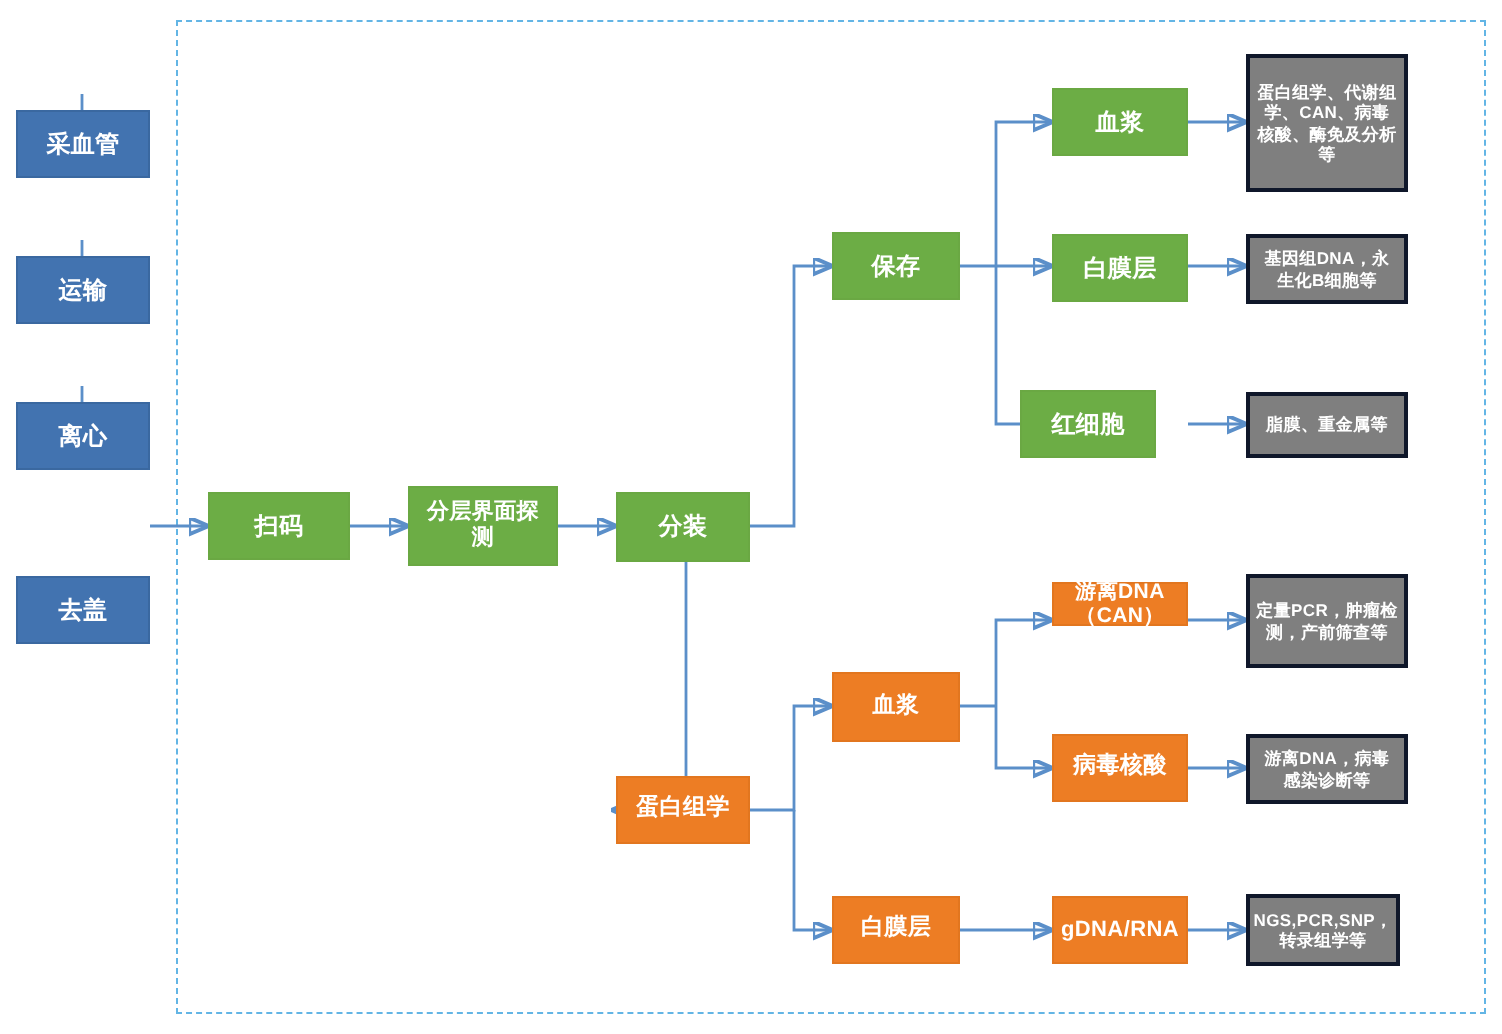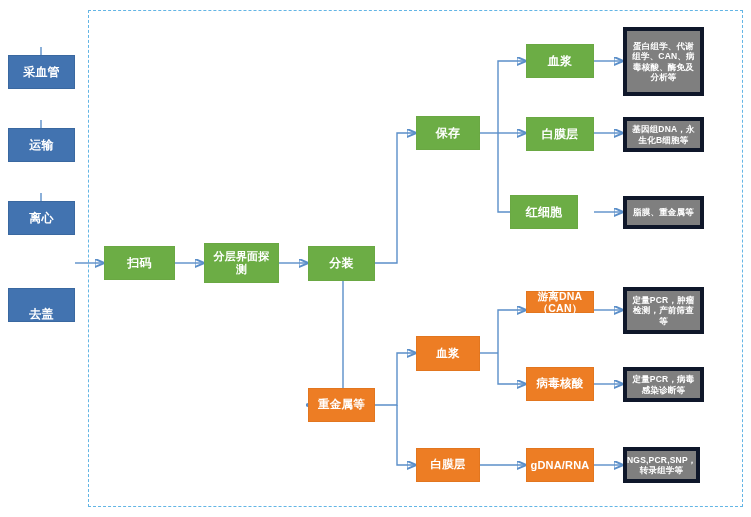--- a/index.html
+++ b/index.html
@@ -12,21 +12,21 @@
   .node{
     position:absolute;box-sizing:border-box;
     display:flex;align-items:center;justify-content:center;
     text-align:center;color:#ffffff;line-height:1.18;
     letter-spacing:.2px;
   }
   .node span{display:block;width:100%;padding:0 3px;}
   .blue{background:#4273b0;border:1px solid #3a68a0;font-size:12px;font-weight:bold;margin-top:42px;}
   .green{background:#6cad45;border:1px solid #6aa843;font-size:12px;font-weight:bold;}
   .orange{background:#ed7d24;border:1px solid #e2761f;font-size:11.5px;font-weight:bold;}
-  .gray{background:#7f7f7f;border:4px solid #0f172a;font-size:8.5px;font-weight:bold;}
+  .gray{background:#7f7f7f;border:2px solid #0f172a;font-size:8.5px;font-weight:bold;}
   .dashframe{
     position:absolute;box-sizing:border-box;
     border:1.5px dashed #63b5e5;background:transparent;
   }
   svg.links{position:absolute;left:0;top:0;width:751px;height:517px;overflow:visible;}
   svg.links path,svg.links line{stroke:#5b8fc9;stroke-width:1.4;fill:none;}
   .arrowhead{fill:#4a7db5;}
 </style>
 </head>
 <body>
@@ -79,21 +79,21 @@
 
   <div class="node blue" style="left:8px;top:13px;width:67px;height:34px;">
     <span>采血管</span>
   </div>
   <div class="node blue" style="left:8px;top:86px;width:67px;height:34px;">
     <span>运输</span>
   </div>
   <div class="node blue" style="left:8px;top:159px;width:67px;height:34px;">
     <span>离心</span>
   </div>
-  <div class="node blue" style="left:8px;top:246px;width:67px;height:34px;align-items:flex-end;">
+  <div class="node blue" style="left:8px;top:246px;width:67px;height:34px;">
     <span>去盖</span>
   </div>
 
   <div class="node green" style="left:104px;top:246px;width:71px;height:34px;">
     <span>扫码</span>
   </div>
   <div class="node green" style="left:204px;top:243px;width:75px;height:40px;font-size:11px;">
     <span>分层界面探测</span>
   </div>
   <div class="node green" style="left:308px;top:246px;width:67px;height:35px;">
@@ -119,39 +119,39 @@
   </div>
 
   <div class="node green" style="left:510px;top:195px;width:68px;height:34px;">
     <span>红细胞</span>
   </div>
   <div class="node gray" style="left:623px;top:196px;width:81px;height:33px;">
     <span>脂膜、重金属等</span>
   </div>
 
   <div class="node orange" style="left:308px;top:388px;width:67px;height:34px;">
-    <span>重金属等</span>
+    <span>蛋白组学</span>
   </div>
 
   <div class="node orange" style="left:416px;top:336px;width:64px;height:35px;">
     <span>血浆</span>
   </div>
 
   <div class="node orange" style="left:526px;top:291px;width:68px;height:22px;font-size:10.5px;">
     <span>游离DNA（CAN）</span>
   </div>
   <div class="node gray" style="left:623px;top:287px;width:81px;height:47px;">
     <span>定量PCR，肿瘤检测，产前筛查等</span>
   </div>
 
   <div class="node orange" style="left:526px;top:367px;width:68px;height:34px;">
     <span>病毒核酸</span>
   </div>
   <div class="node gray" style="left:623px;top:367px;width:81px;height:35px;">
-    <span>定量PCR，病毒感染诊断等</span>
+    <span>游离DNA，病毒感染诊断等</span>
   </div>
 
   <div class="node orange" style="left:416px;top:448px;width:64px;height:34px;">
     <span>白膜层</span>
   </div>
   <div class="node orange" style="left:526px;top:448px;width:68px;height:34px;font-size:11px;">
     <span>gDNA/RNA</span>
   </div>
   <div class="node gray" style="left:623px;top:447px;width:77px;height:36px;">
     <span>NGS,PCR,SNP，转录组学等</span>

